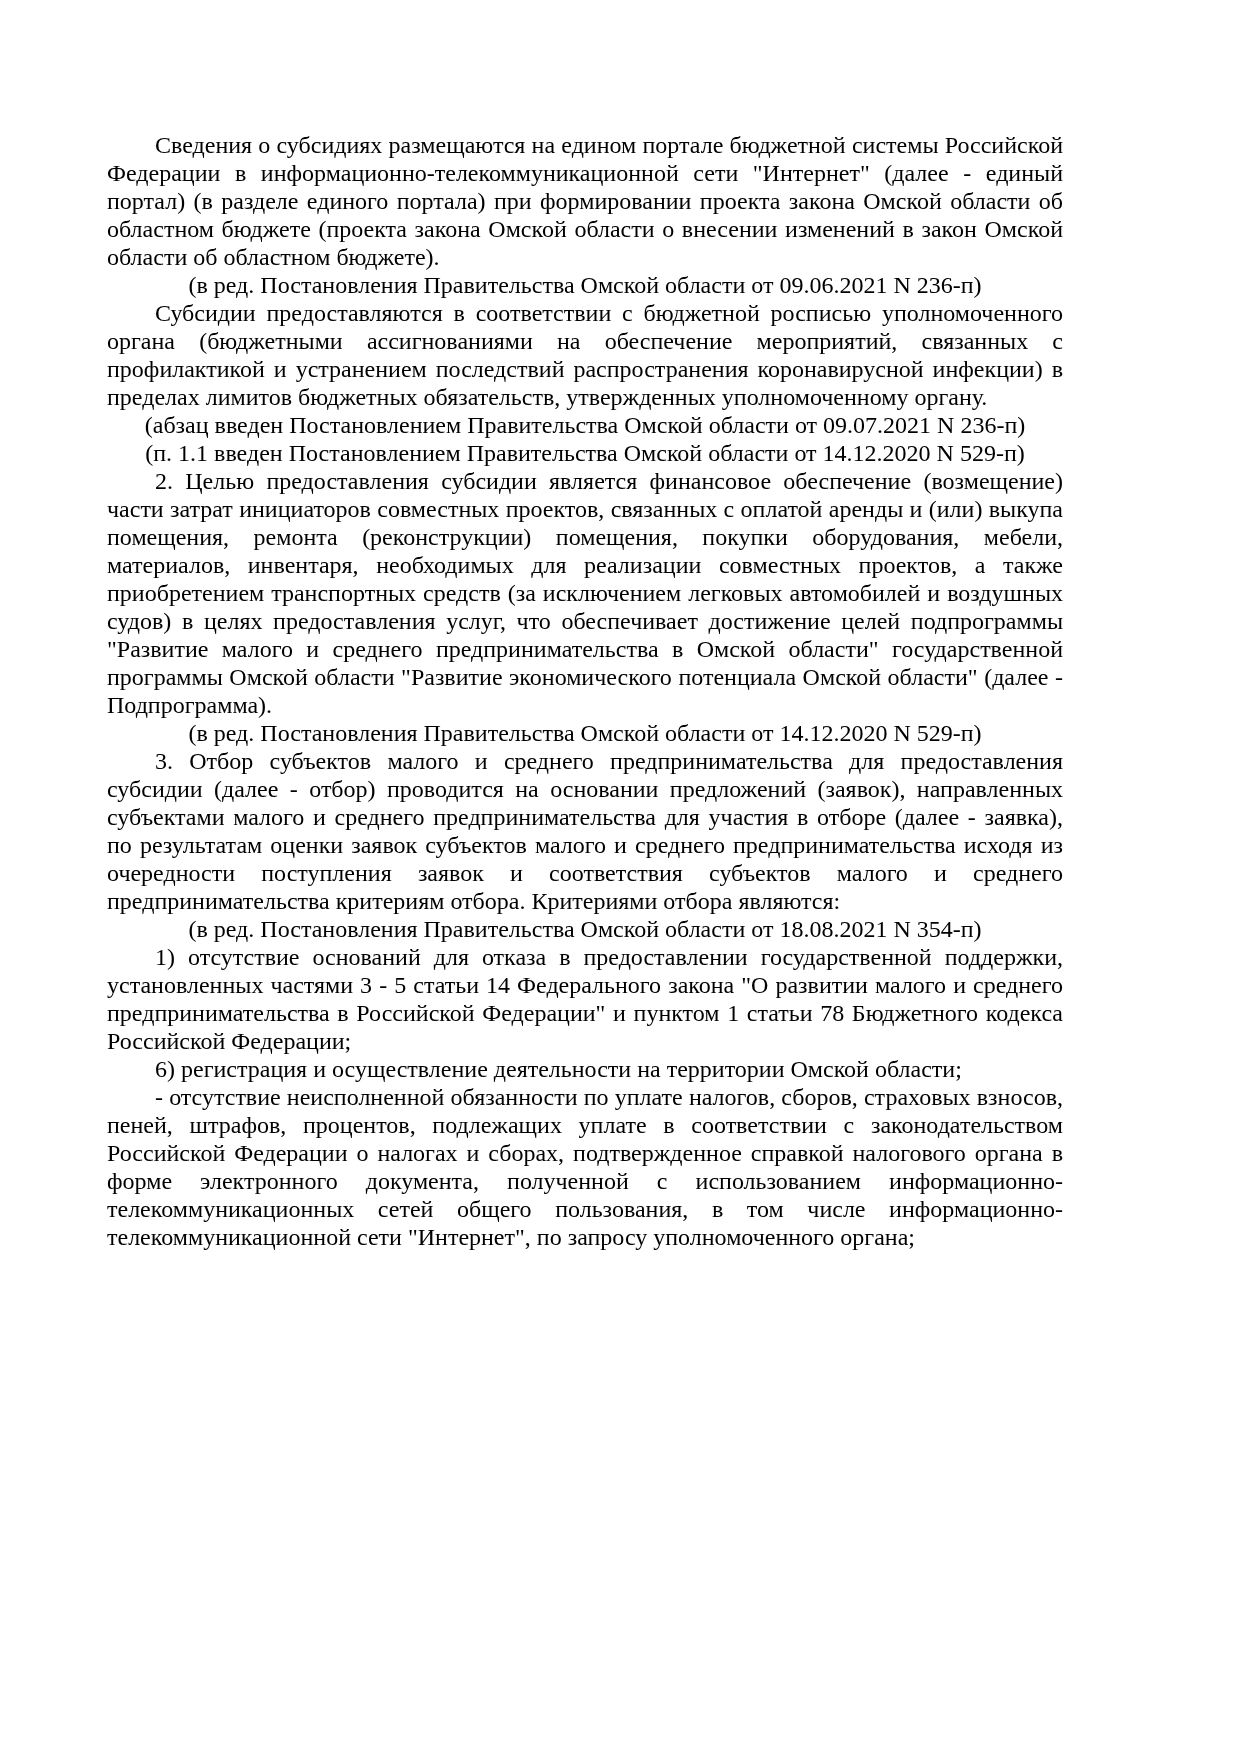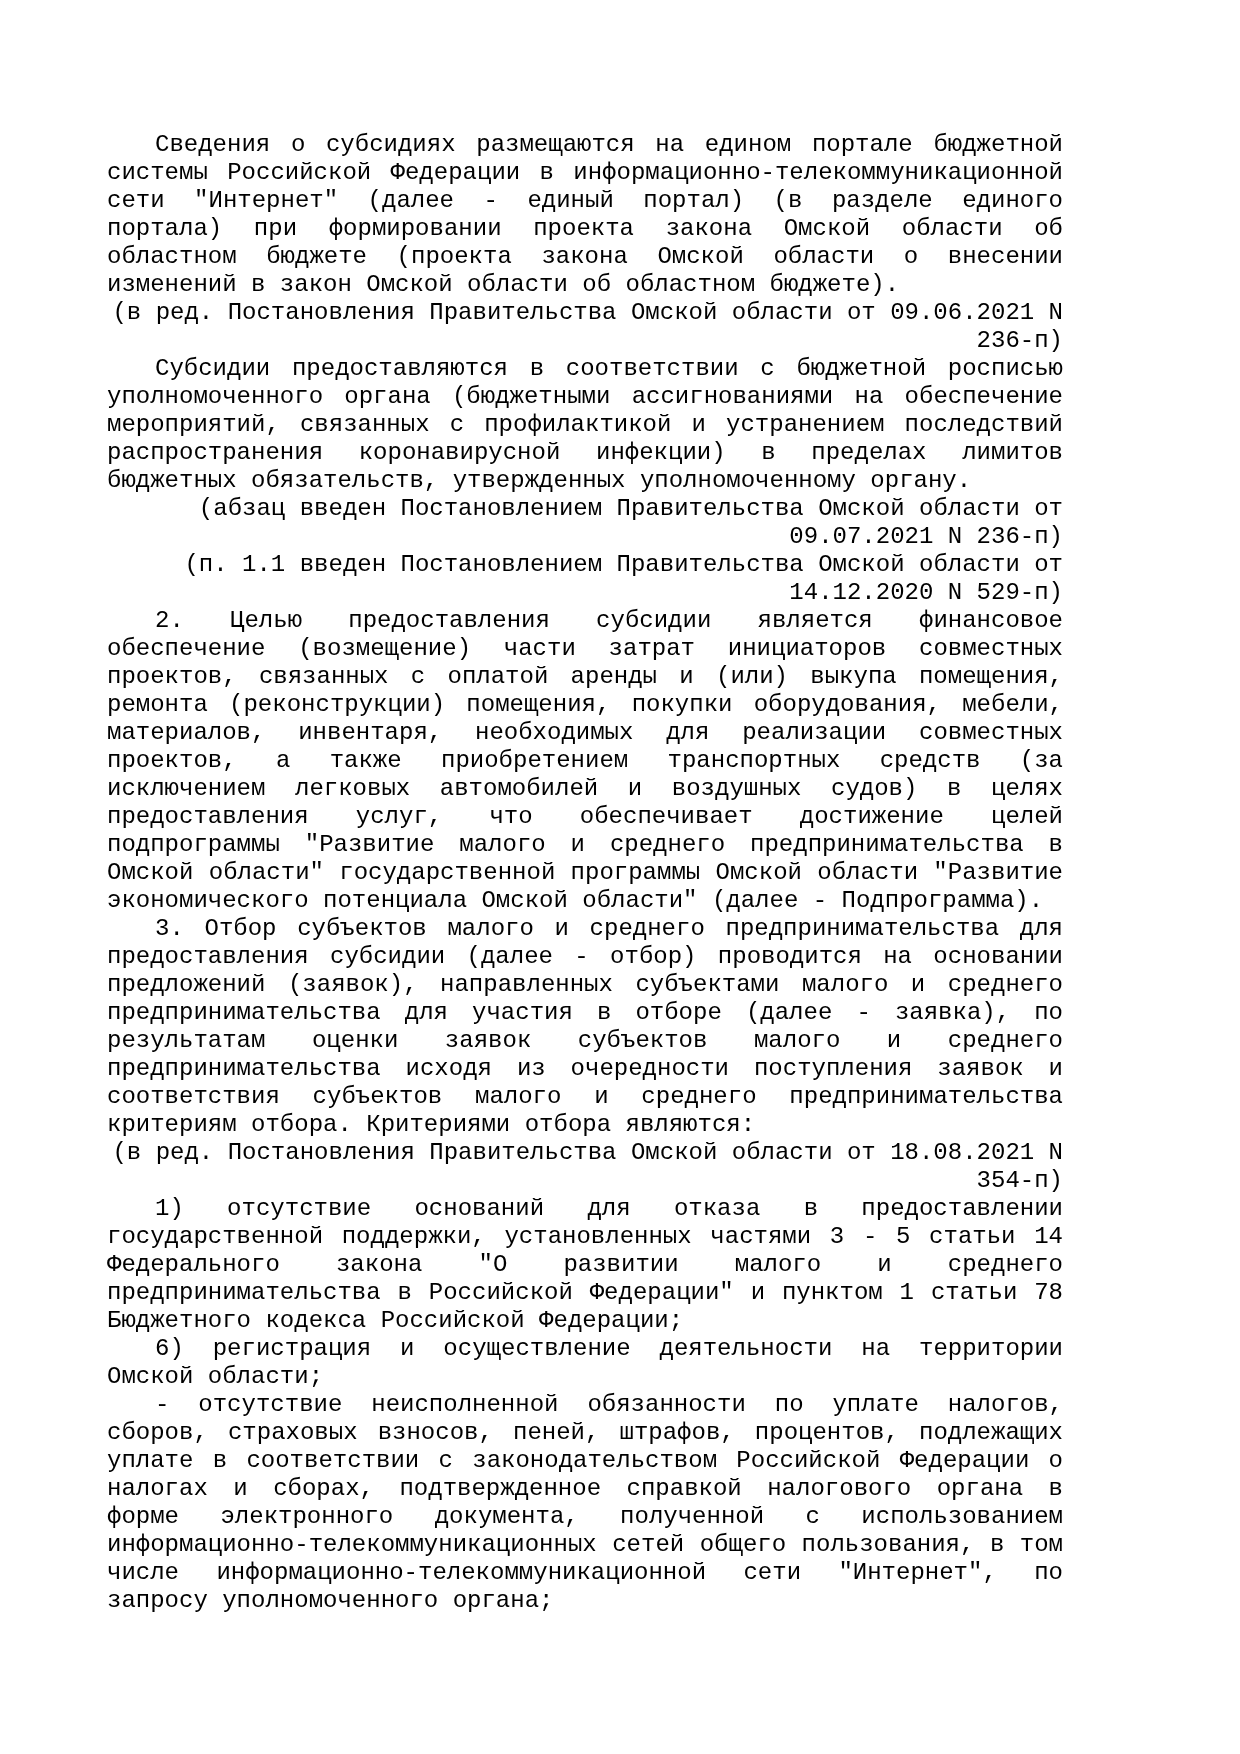--- a/index.html
+++ b/index.html
@@ -7,51 +7,52 @@
     padding: 0;
     background: #ffffff;
   }
   .page {
     position: relative;
     width: 1240px;
     height: 1754px;
     box-sizing: border-box;
     background: #ffffff;
     padding: 131px 177px 60px 107px;
-    font-family: Liberation Mono, monospace;
+    font-family: Liberation Serif, serif;
     font-size: 24px;
     line-height: 28px;
     color: #000000;
     overflow: hidden;
   }
   .page p {
     margin: 0;
     padding: 0;
   }
   .page p.body {
     text-indent: 48px;
     text-align: justify;
   }
   .page p.body:first-child {
     margin-top: 0;
   }
   .page p.note {
     margin-top: 0;
     text-indent: 0;
-    text-align: right;
+    text-align: center;
   }
 </style>
 </head>
 <body>
 
 <div class="page">
     <p class="body">Сведения о субсидиях размещаются на едином портале бюджетной системы Российской Федерации в информационно-телекоммуникационной сети "Интернет" (далее - единый портал) (в разделе единого портала) при формировании проекта закона Омской области об областном бюджете (проекта закона Омской области о внесении изменений в закон Омской области об областном бюджете).</p>
     <p class="note">(в ред. Постановления Правительства Омской области от 09.06.2021 N 236-п)</p>
     <p class="body">Субсидии предоставляются в соответствии с бюджетной росписью уполномоченного органа (бюджетными ассигнованиями на обеспечение мероприятий, связанных с профилактикой и устранением последствий распространения коронавирусной инфекции) в пределах лимитов бюджетных обязательств, утвержденных уполномоченному органу.</p>
     <p class="note">(абзац введен Постановлением Правительства Омской области от 09.07.2021 N 236-п)</p>
     <p class="note">(п. 1.1 введен Постановлением Правительства Омской области от 14.12.2020 N 529-п)</p>
     <p class="body">2. Целью предоставления субсидии является финансовое обеспечение (возмещение) части затрат инициаторов совместных проектов, связанных с оплатой аренды и (или) выкупа помещения, ремонта (реконструкции) помещения, покупки оборудования, мебели, материалов, инвентаря, необходимых для реализации совместных проектов, а также приобретением транспортных средств (за исключением легковых автомобилей и воздушных судов) в целях предоставления услуг, что обеспечивает достижение целей подпрограммы "Развитие малого и среднего предпринимательства в Омской области" государственной программы Омской области "Развитие экономического потенциала Омской области" (далее - Подпрограмма).</p>
+    <p class="note">(в ред. Постановления Правительства Омской области от 14.12.2020 N 529-п)</p>
     <p class="body">3. Отбор субъектов малого и среднего предпринимательства для предоставления субсидии (далее - отбор) проводится на основании предложений (заявок), направленных субъектами малого и среднего предпринимательства для участия в отборе (далее - заявка), по результатам оценки заявок субъектов малого и среднего предпринимательства исходя из очередности поступления заявок и соответствия субъектов малого и среднего предпринимательства критериям отбора. Критериями отбора являются:</p>
     <p class="note">(в ред. Постановления Правительства Омской области от 18.08.2021 N 354-п)</p>
     <p class="body">1) отсутствие оснований для отказа в предоставлении государственной поддержки, установленных частями 3 - 5 статьи 14 Федерального закона "О развитии малого и среднего предпринимательства в Российской Федерации" и пунктом 1 статьи 78 Бюджетного кодекса Российской Федерации;</p>
     <p class="body">6) регистрация и осуществление деятельности на территории Омской области;</p>
     <p class="body">- отсутствие неисполненной обязанности по уплате налогов, сборов, страховых взносов, пеней, штрафов, процентов, подлежащих уплате в соответствии с законодательством Российской Федерации о налогах и сборах, подтвержденное справкой налогового органа в форме электронного документа, полученной с использованием информационно-телекоммуникационных сетей общего пользования, в том числе информационно-телекоммуникационной сети "Интернет", по запросу уполномоченного органа;</p>
   </div>
 
 </body></html>

